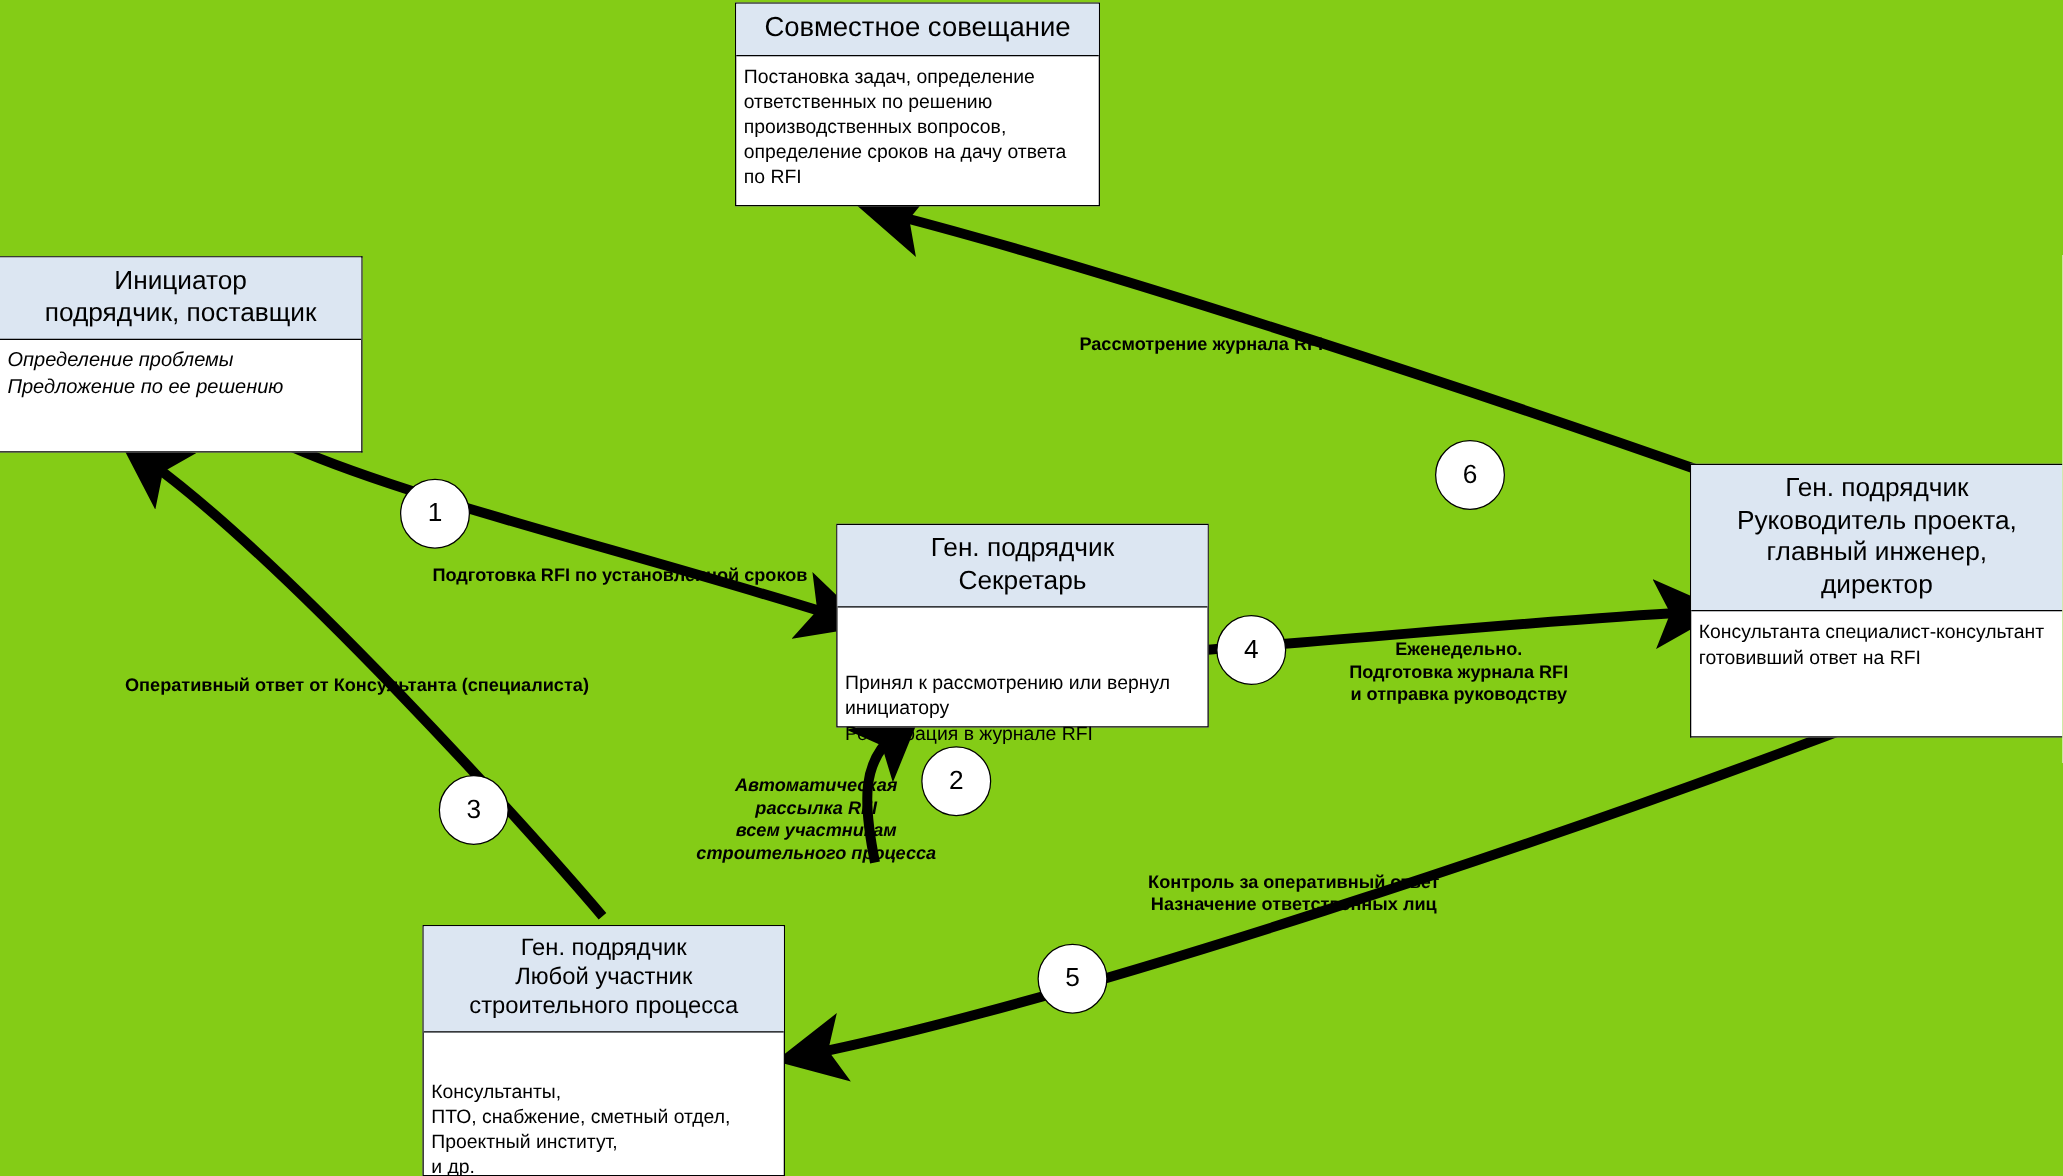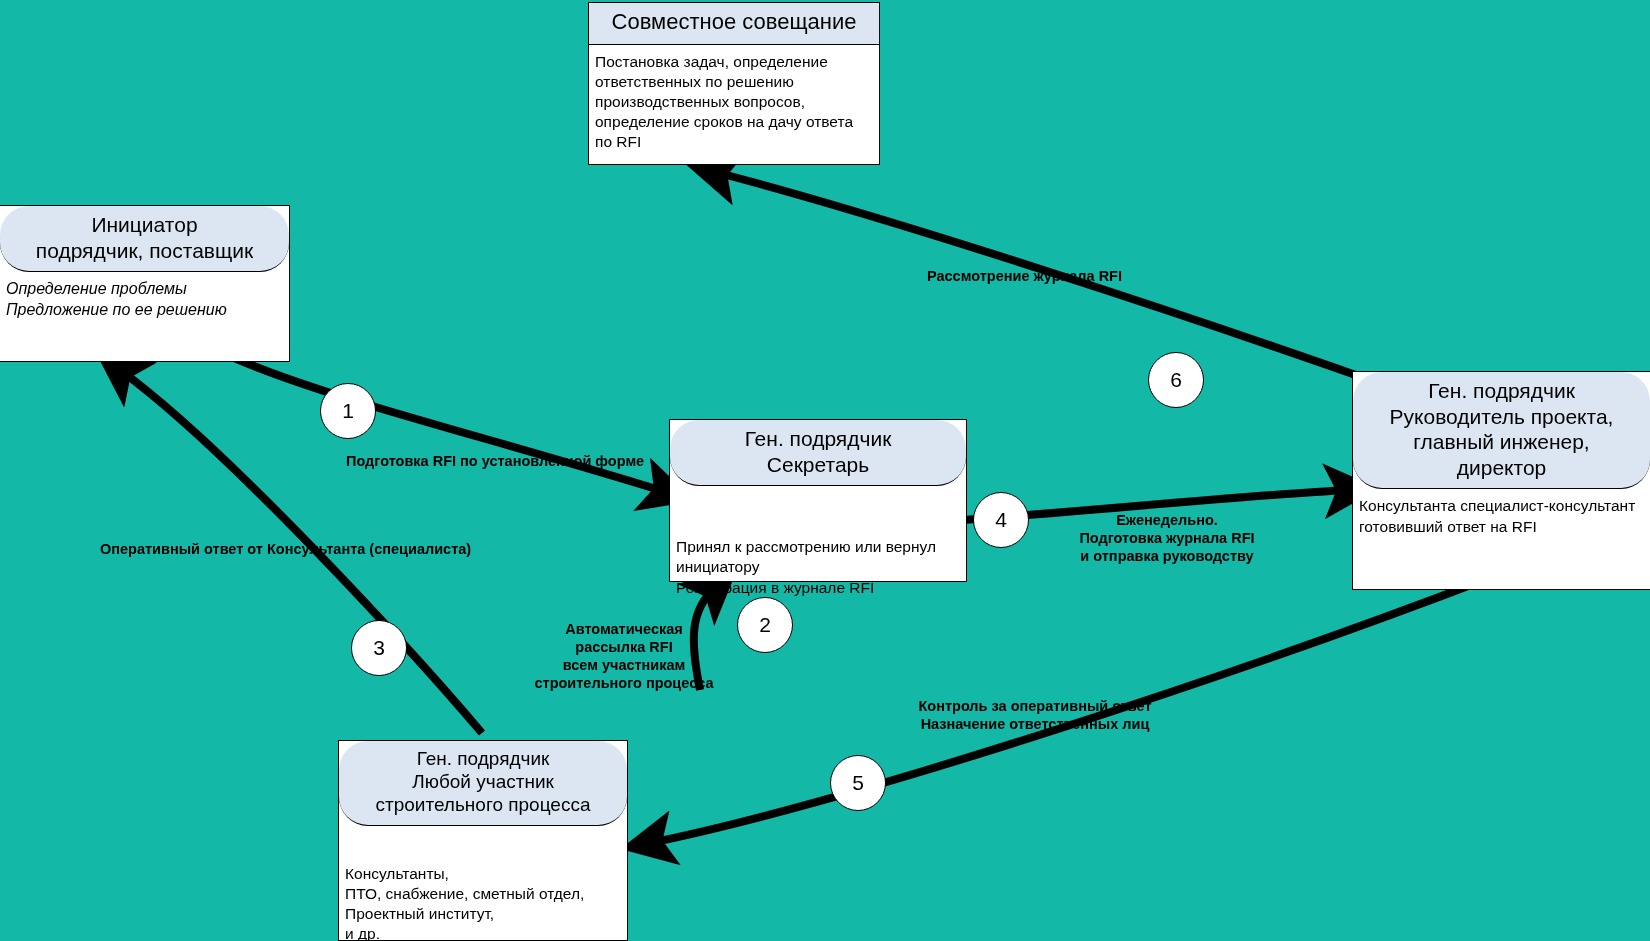--- a/index.html
+++ b/index.html
@@ -4,21 +4,21 @@
 <style>
   html, body {
     margin: 0;
     padding: 0;
     background: #ffffff;
   }
   #canvas {
     position: relative;
     width: 1650px;
     height: 941px;
-    background: #14b8a6;
+    background: #84cc16;
     font-family: "Liberation Sans", sans-serif;
     overflow: hidden;
   }
   svg.edges {
     position: absolute;
     left: 0;
     top: 0;
     width: 1650px;
     height: 941px;
     pointer-events: none;
@@ -38,21 +38,21 @@
     padding: 6px 6px 8px 6px;
     line-height: 1.22;
   }
   .node .body {
     text-align: left;
     padding: 7px 6px 7px 6px;
     line-height: 1.3;
     flex: 1;
   }
   .h-big { font-size: 22px; }
-  .h-mid { font-size: 21px; border-radius: 29px; }
+  .h-mid { font-size: 21px; }
   .b-small { font-size: 15.5px; }
   .b-mid { font-size: 16px; }
 
   .circle {
     position: absolute;
     box-sizing: border-box;
     border: 1.7px solid #000000;
     border-radius: 50%;
     background: #ffffff;
     display: flex;
@@ -145,31 +145,31 @@
   <div class="circle" style="left:973px; top:492px; width:56px; height:56px;">
     <span>4</span>
   </div>
   <div class="circle" style="left:830px; top:755px; width:56px; height:56px;">
     <span>5</span>
   </div>
   <div class="circle" style="left:1148px; top:352px; width:56px; height:56px;">
     <span>6</span>
   </div>
 
-  <div class="edge-label" style="left:346px; top:452px; width:330px; text-align:left;">Подготовка RFI по установленной форме</div>
+  <div class="edge-label" style="left:346px; top:452px; width:330px; text-align:left;">Подготовка RFI по установленной сроков</div>
 
-  <div class="edge-label" style="left:509px; top:620px; width:230px;">Автоматическая
+  <div class="edge-label" style="left:538px; top:620px; width:230px;font-style:italic;">Автоматическая
 рассылка RFI
 всем участникам
 строительного процесса</div>
 
   <div class="edge-label" style="left:1042px; top:511px; width:250px;">Еженедельно.
 Подготовка журнала RFI
 и отправка руководству</div>
 
   <div class="edge-label" style="left:100px; top:540px; width:420px; text-align:left;">Оперативный ответ от Консультанта (специалиста)</div>
 
   <div class="edge-label" style="left:880px; top:697px; width:310px;">Контроль за оперативный ответ
 Назначение ответственных лиц</div>
 
-  <div class="edge-label" style="left:862px; top:267px; width:260px;text-align:right;">Рассмотрение журнала RFI</div>
+  <div class="edge-label" style="left:831px; top:267px; width:260px;">Рассмотрение журнала RFI</div>
 
 </div>
 
 </body></html>

